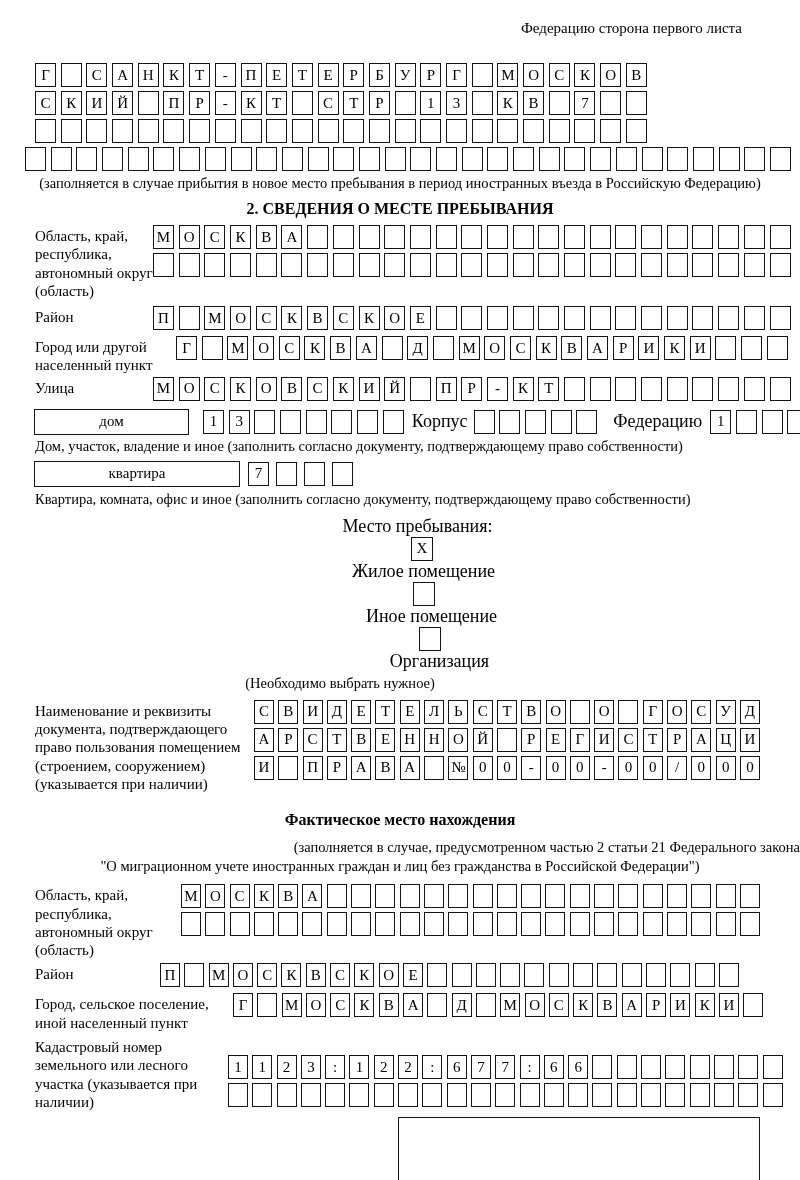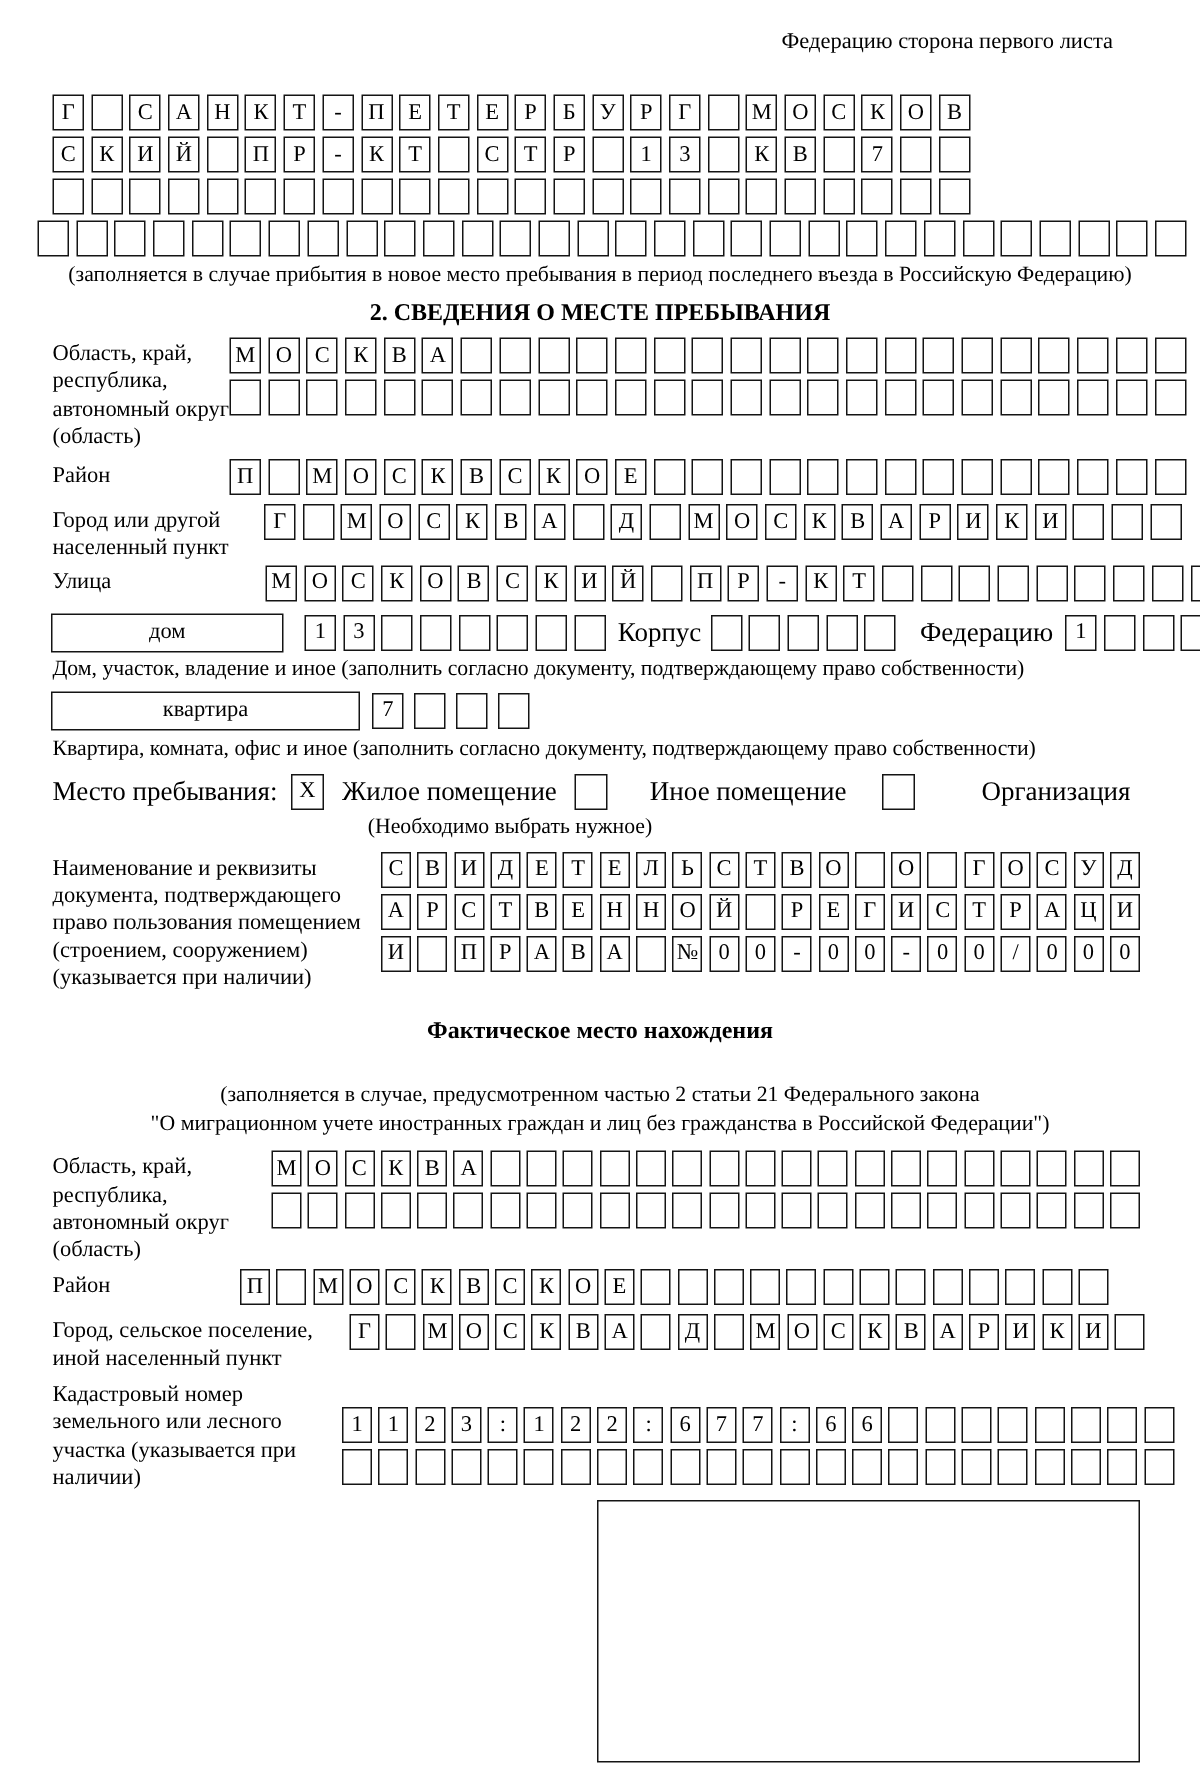--- a/index.html
+++ b/index.html
@@ -152,21 +152,21 @@
     <span class="cell"></span>
     <span class="cell"></span>
     <span class="cell"></span>
     <span class="cell"></span>
     <span class="cell"></span>
     <span class="cell"></span>
     <span class="cell"></span>
     <span class="cell"></span>
     <span class="cell"></span>
   </div>
-<div class="caption" style="margin-top:2px;">(заполняется в случае прибытия в новое место пребывания в период последнего въезда в Российскую Федерацию)</div>
+<div class="caption" style="margin-top:2px;">(заполняется в случае прибытия в новое место пребывания в период иностранных въезда в Российскую Федерацию)</div>
 
 <div class="sec-title" style="margin-top:8px;">2. СВЕДЕНИЯ О МЕСТЕ ПРЕБЫВАНИЯ</div>
 
 <div class="block" style="margin:7px 0 0 35px;">
   <div class="flabel" style="width:118px;">Область, край, республика, автономный округ (область)</div>
   <div class="rows">
     <div class="cells">
         <span class="cell">М</span>
         <span class="cell">О</span>
         <span class="cell">С</span>
@@ -281,21 +281,21 @@
         <span class="cell">И</span>
         <span class="cell">К</span>
         <span class="cell">И</span>
         <span class="cell"></span>
         <span class="cell"></span>
         <span class="cell"></span>
       </div>
     </div>
 </div>
 
-<div class="block" style="margin:2px 0 0 35px;gap:24px;">
+<div class="block" style="margin:2px 0 0 35px;">
   <div class="flabel" style="width:118px;">Улица</div>
   <div class="rows">
       <div class="cells">
         <span class="cell">М</span>
         <span class="cell">О</span>
         <span class="cell">С</span>
         <span class="cell">К</span>
         <span class="cell">О</span>
         <span class="cell">В</span>
         <span class="cell">С</span>
@@ -355,21 +355,21 @@
   <div class="namebox" style="width:206px;">квартира</div>
   <div class="cells" style="margin:0 0 0 8px; gap:7px;">
       <span class="cell">7</span>
       <span class="cell"></span>
       <span class="cell"></span>
       <span class="cell"></span>
     </div>
 </div>
 <div style="font-size:14.5px; margin:4px 0 0 35px;">Квартира, комната, офис и иное (заполнить согласно документу, подтверждающему право собственности)</div>
 
-<div class="inline-row" style="margin:8px 0 0 35px;">
+<div class="inline-row" style="margin:8px 0 0 35px;flex-direction:column;">
   <span class="inline-label">Место пребывания:</span>
   <span class="chk" style="margin-left:9px;">X</span>
   <span class="inline-label" style="margin-left:12px;">Жилое помещение</span>
   <span class="chk" style="margin-left:12px;"></span>
   <span class="inline-label" style="margin-left:28px;">Иное помещение</span>
   <span class="chk" style="margin-left:24px;"></span>
   <span class="inline-label" style="margin-left:44px;">Организация</span>
 </div>
 <div style="font-size:14.5px; text-align:center; width:400px; margin:3px 0 0 140px;">(Необходимо выбрать нужное)</div>
 
@@ -442,21 +442,21 @@
         <span class="cell">0</span>
         <span class="cell">/</span>
         <span class="cell">0</span>
         <span class="cell">0</span>
         <span class="cell">0</span>
       </div>
   </div>
 </div>
 
 <div class="sec-title" style="margin-top:18px;">Фактическое место нахождения</div>
-<div class="caption" style="margin-top:25px;">(заполняется в случае, предусмотренном частью 2 статьи 21 Федерального закона</div>
+<div class="caption" style="margin-top:10px;text-align:right;">(заполняется в случае, предусмотренном частью 2 статьи 21 Федерального закона</div>
 <div class="caption" style="margin-top:2px;">"О миграционном учете иностранных граждан и лиц без гражданства в Российской Федерации")</div>
 
 <div class="block" style="margin:9px 0 0 35px;">
   <div class="flabel" style="width:146px;">Область, край, республика, автономный округ (область)</div>
   <div class="rows">
     <div class="cells tight">
         <span class="cell">М</span>
         <span class="cell">О</span>
         <span class="cell">С</span>
         <span class="cell">К</span>

